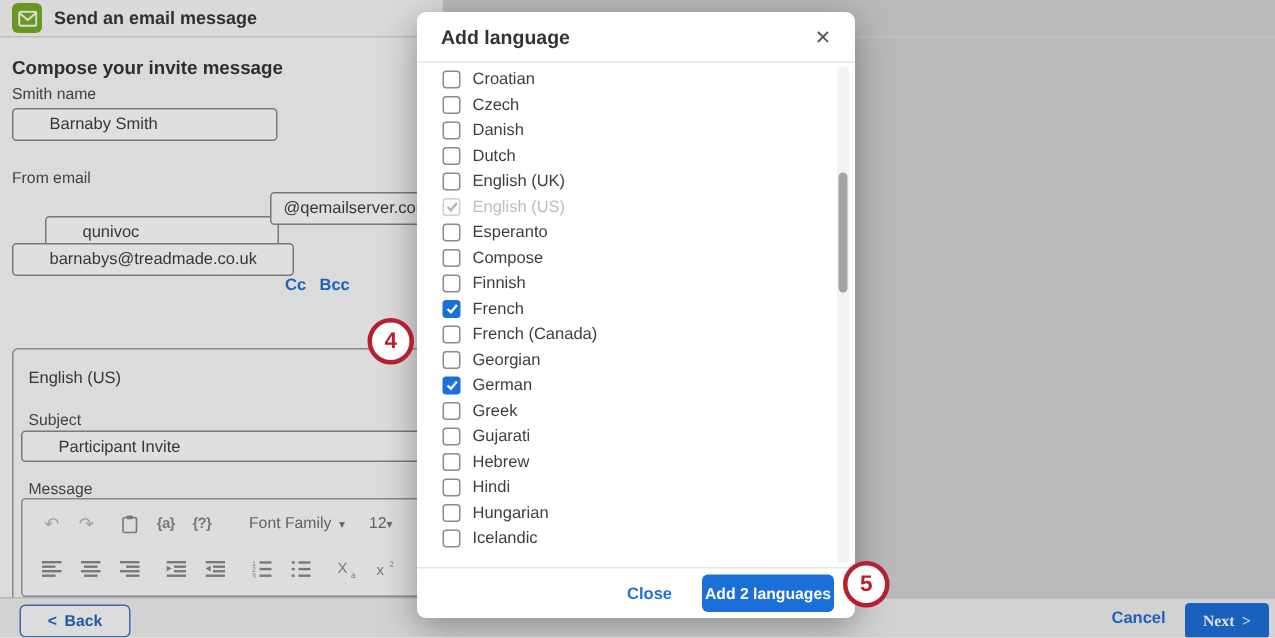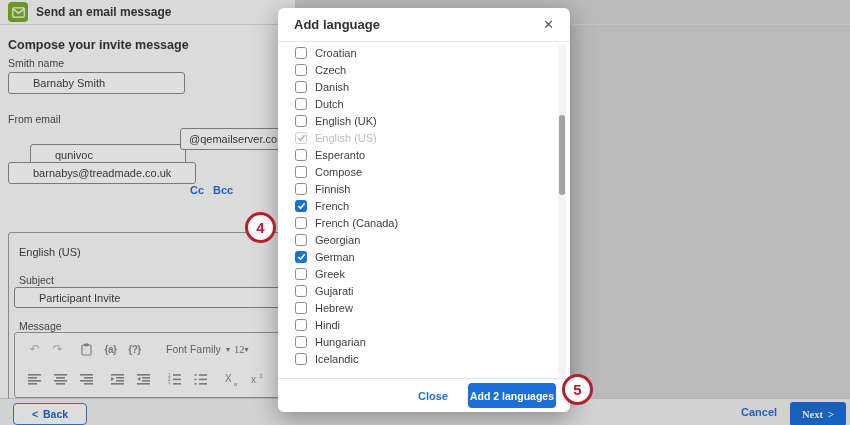--- a/index.html
+++ b/index.html
@@ -33,22 +33,22 @@
             border: 1px solid #9c9c9c; border-radius: 3px; background: #fdfdfd; }
   .tb-row { display: flex; align-items: center; height: 30px; padding-left: 12px; color: #8a8a8a; }
   .tb-row.r1 { height: 30px; margin-top: 1px; }
   .tb-btn { display: inline-flex; align-items: center; justify-content: center; min-width: 15px; height: 16px;
             font-size: 12px; color: #8a8a8a; cursor: pointer; }
   .tb-btn.disabled { color: #b8b8b8; }
   .tb-btn svg { display: block; }
   .tb-text { font-size: 10px; font-weight: bold; letter-spacing: -0.5px; }
   .font-dd { display: inline-flex; align-items: center; justify-content: space-between; width: 76px; margin-left: 12px;
              font-size: 10.5px; color: #707070; cursor: pointer; padding-left: 12px; }
-  .size-dd { display: inline-flex; align-items: center; justify-content: flex-start; width: 28px; margin-left: 4px;
-             font-size: 10.5px; color: #707070; cursor: pointer; font-family: Liberation Serif, serif; }
+  .size-dd { display: inline-flex; align-items: center; justify-content: flex-start; width: 28px; margin-left: 16px;
+             font-size: 10.5px; color: #707070; cursor: pointer; }
   .caret { font-size: 8px; color: #777; }
 
   
   .page-footer { position: absolute; left: 0; top: 398px; width: 850px; height: 27px;
                  background: #f1f1f1; border-top: 1px solid #cfcfcf; }
   .back-btn { position: absolute; left: 13px; top: 4px; width: 74px; height: 22px; background: #fdfdfd;
               border: 1px solid #3c7ac2; border-radius: 4px; color: #1f66c0; font-size: 10.5px; font-weight: bold;
               display: flex; align-items: center; justify-content: center; gap: 5px; cursor: pointer; }
   .cancel-link { position: absolute; left: 741px; top: 7px; font-size: 11px; font-weight: bold; color: #1f6fd6; cursor: pointer; }
   .next-btn { position: absolute; left: 790px; top: 3px; width: 56px; height: 24px; background: #1c6ed8;

